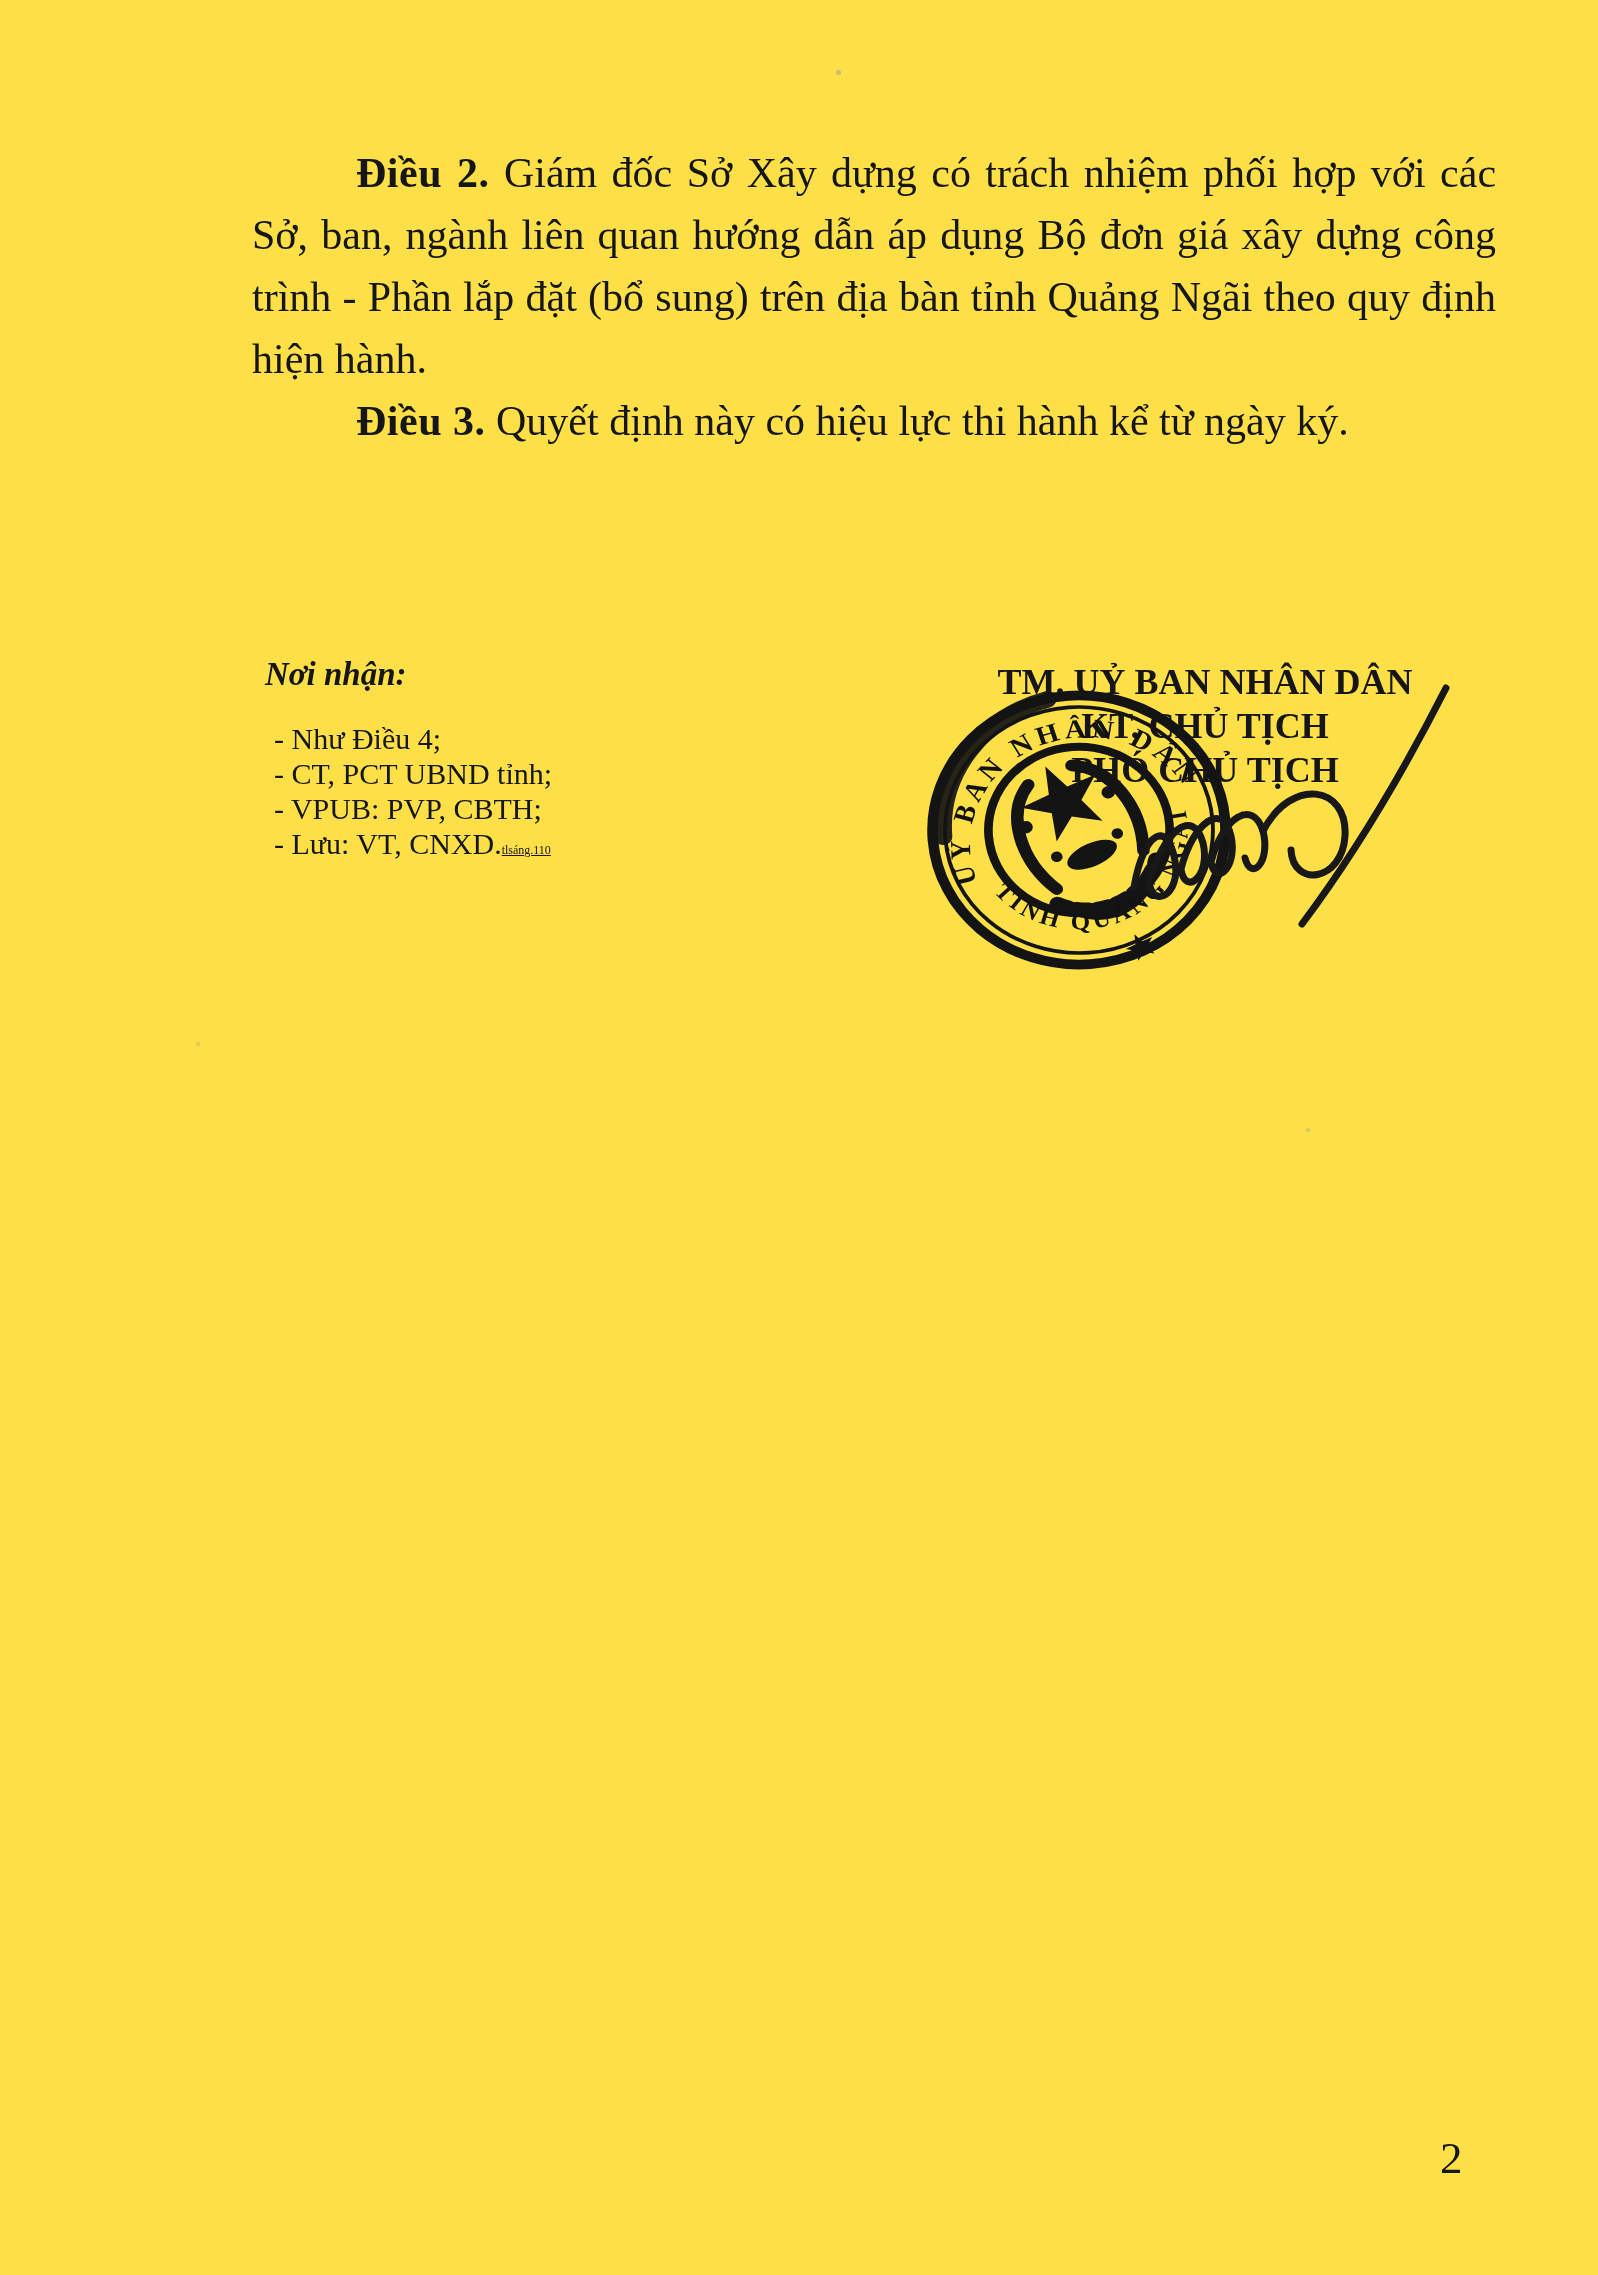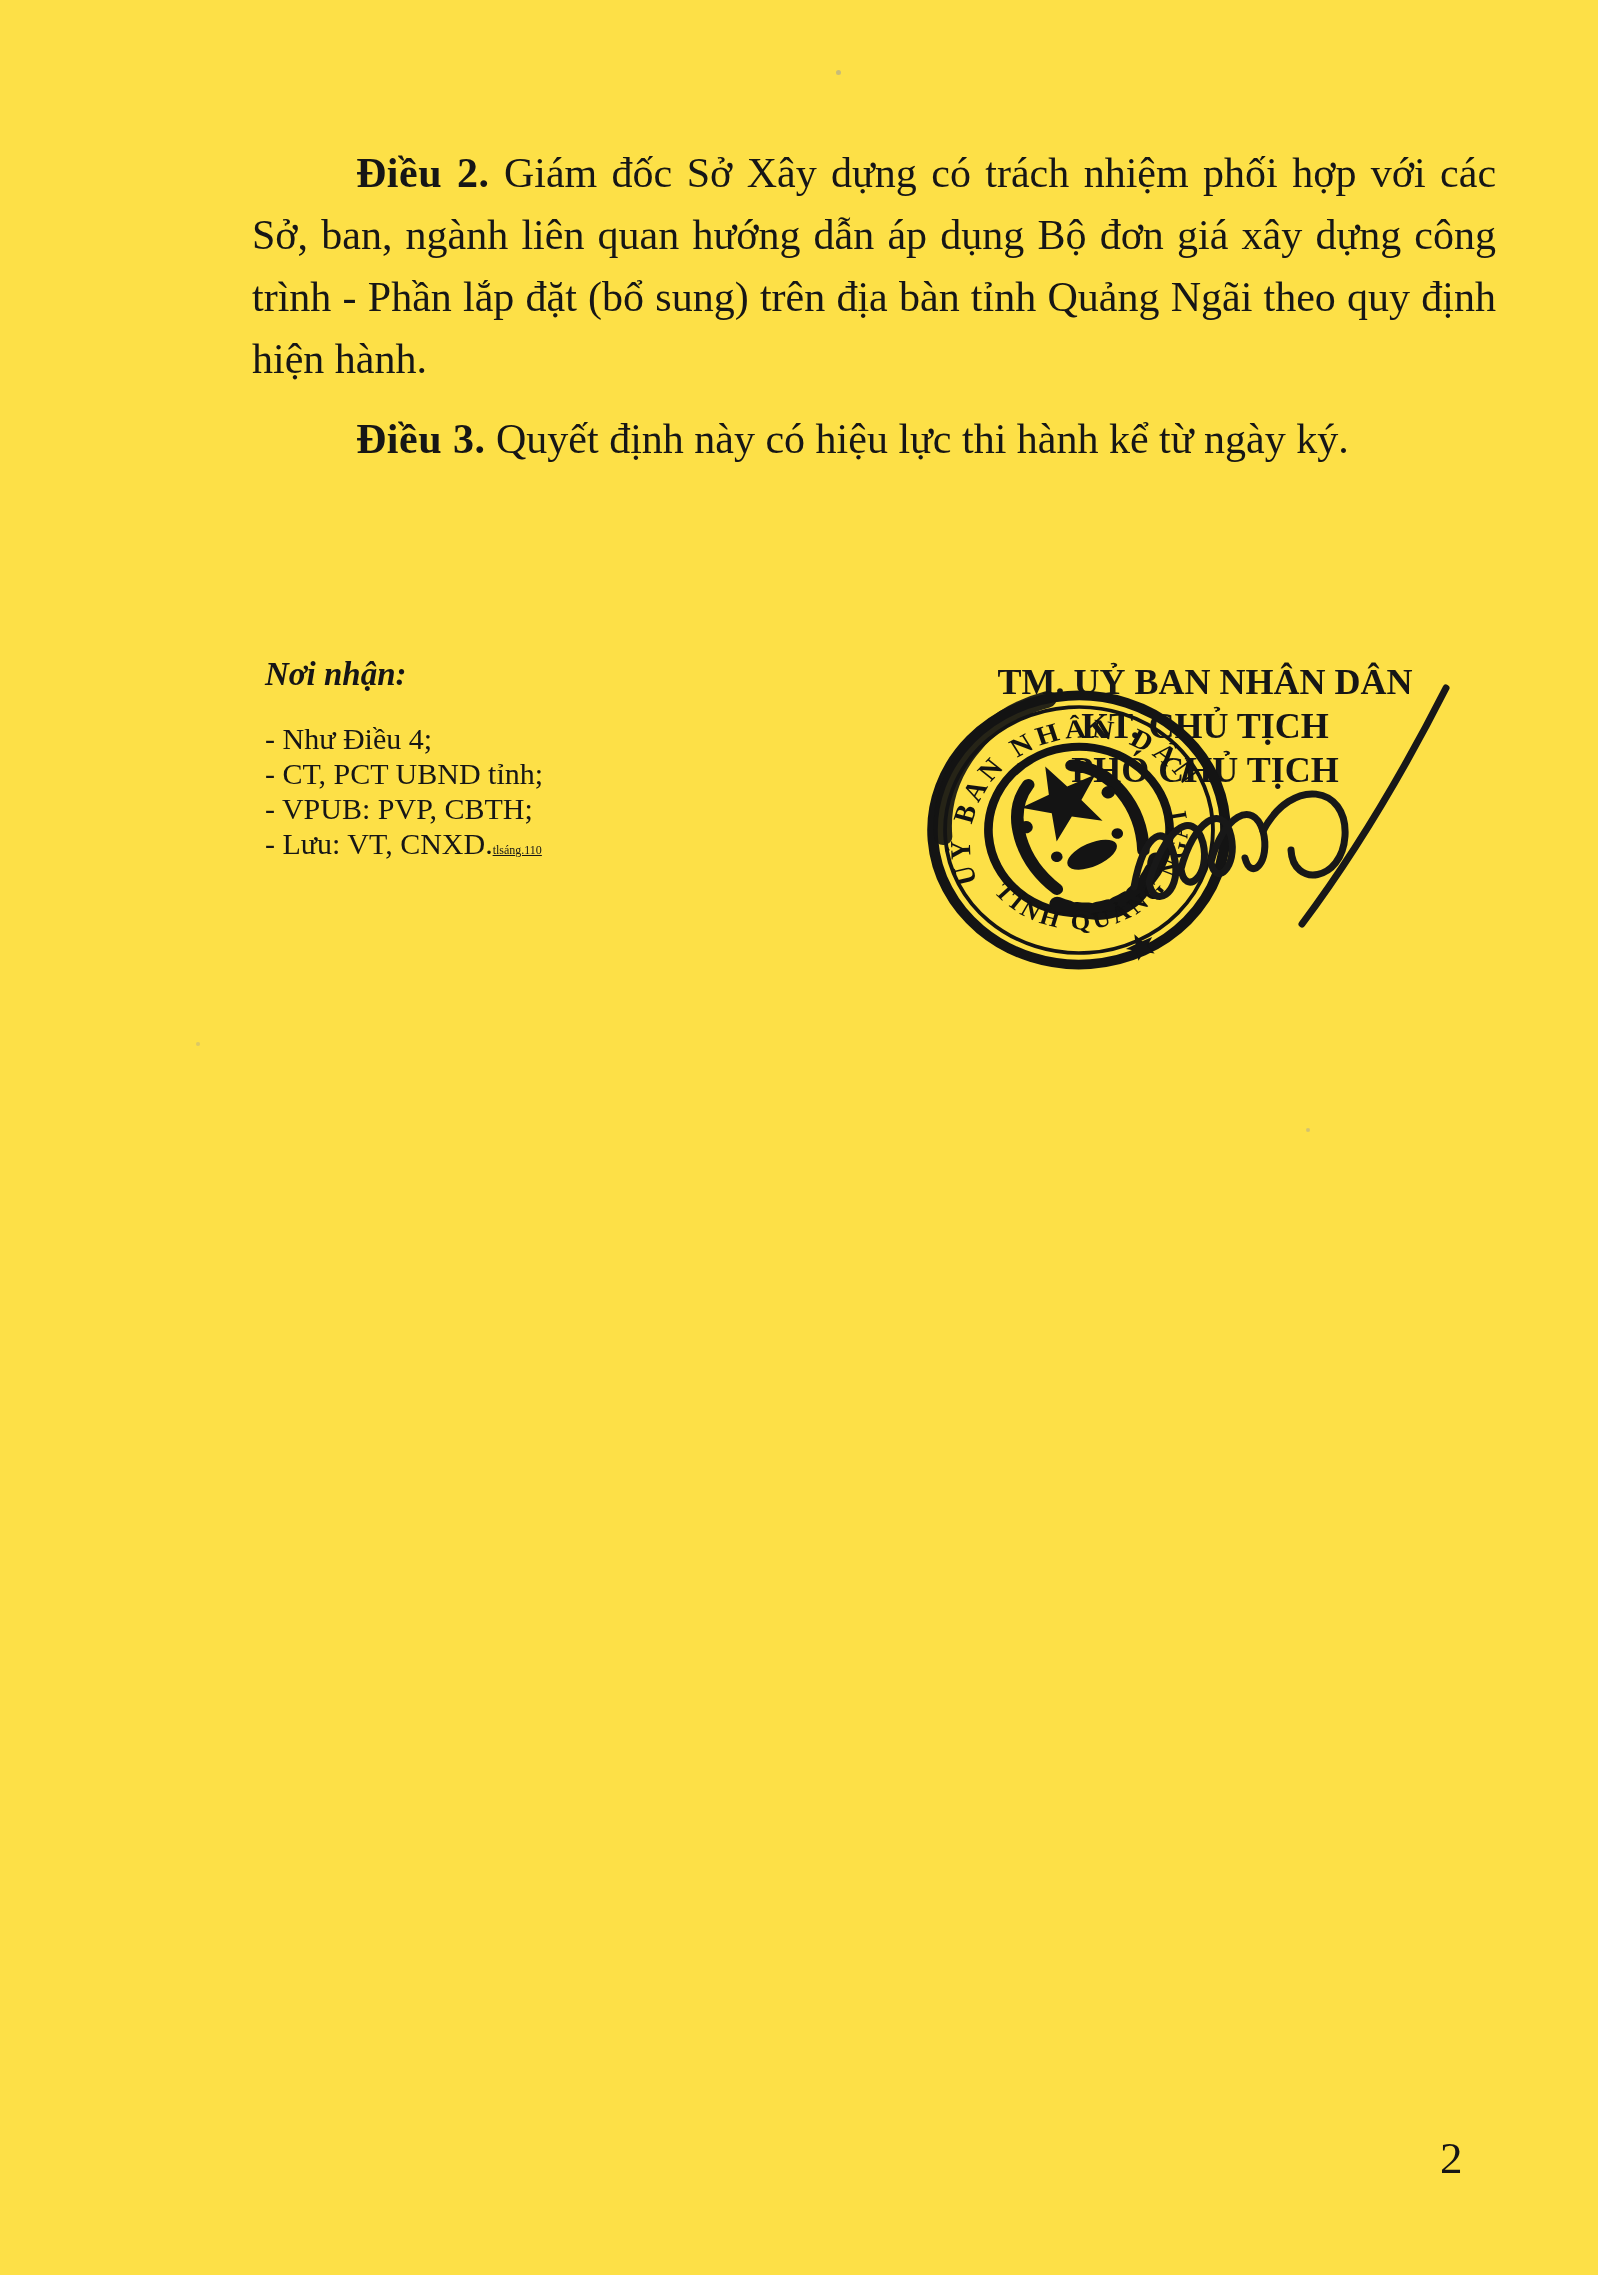--- a/index.html
+++ b/index.html
@@ -4,27 +4,27 @@
 <style>
   * { margin:0; padding:0; box-sizing:border-box; }
   html,body { background:#ffffff; }
   body { font-family:"Liberation Serif","DejaVu Serif",serif; }
   .page {
     position:relative; width:1598px; height:2275px;
     background:#fde047; color:#161616; overflow:hidden;
   }
   .articles { position:absolute; left:252px; top:142px; width:1244px; }
   .article { font-size:42px; line-height:62px; text-align:justify; text-indent:104px; }
-  .article + .article { margin-top:18px; }
+  .article + .article { }
   .article b { letter-spacing:.5px; }
 
   .recipients { position:absolute; left:265px; top:656px; z-index:1; }
   .recipients-heading { font-size:33px; font-weight:bold; font-style:italic; margin-bottom:28px; }
   .recipients ul { list-style:none; }
-  .recipient-item { font-size:30px; line-height:35px; white-space:nowrap; }
+  .recipient-item { font-size:30px; line-height:35px; white-space:nowrap;margin-left:9px; }
   .small-note { font-size:12px;text-decoration:underline; }
 
   .signature-block { position:absolute; left:955px; top:660px; width:500px; text-align:center; z-index:1; }
   .sig-line { font-size:36px; font-weight:bold; line-height:44px; white-space:nowrap; }
   .signer { position:absolute; left:955px; top:958px; width:500px; text-align:center;
             font-size:38px; font-weight:bold; white-space:nowrap; z-index:1; }
 
   .stamp { position:absolute; left:920px; top:684px; width:318px; height:292px; z-index:2; }
   .ring { fill:none; stroke:#141414; }
   .rim-text { font-weight:bold; fill:#121212; font-family:"Liberation Serif","DejaVu Serif",serif; }

